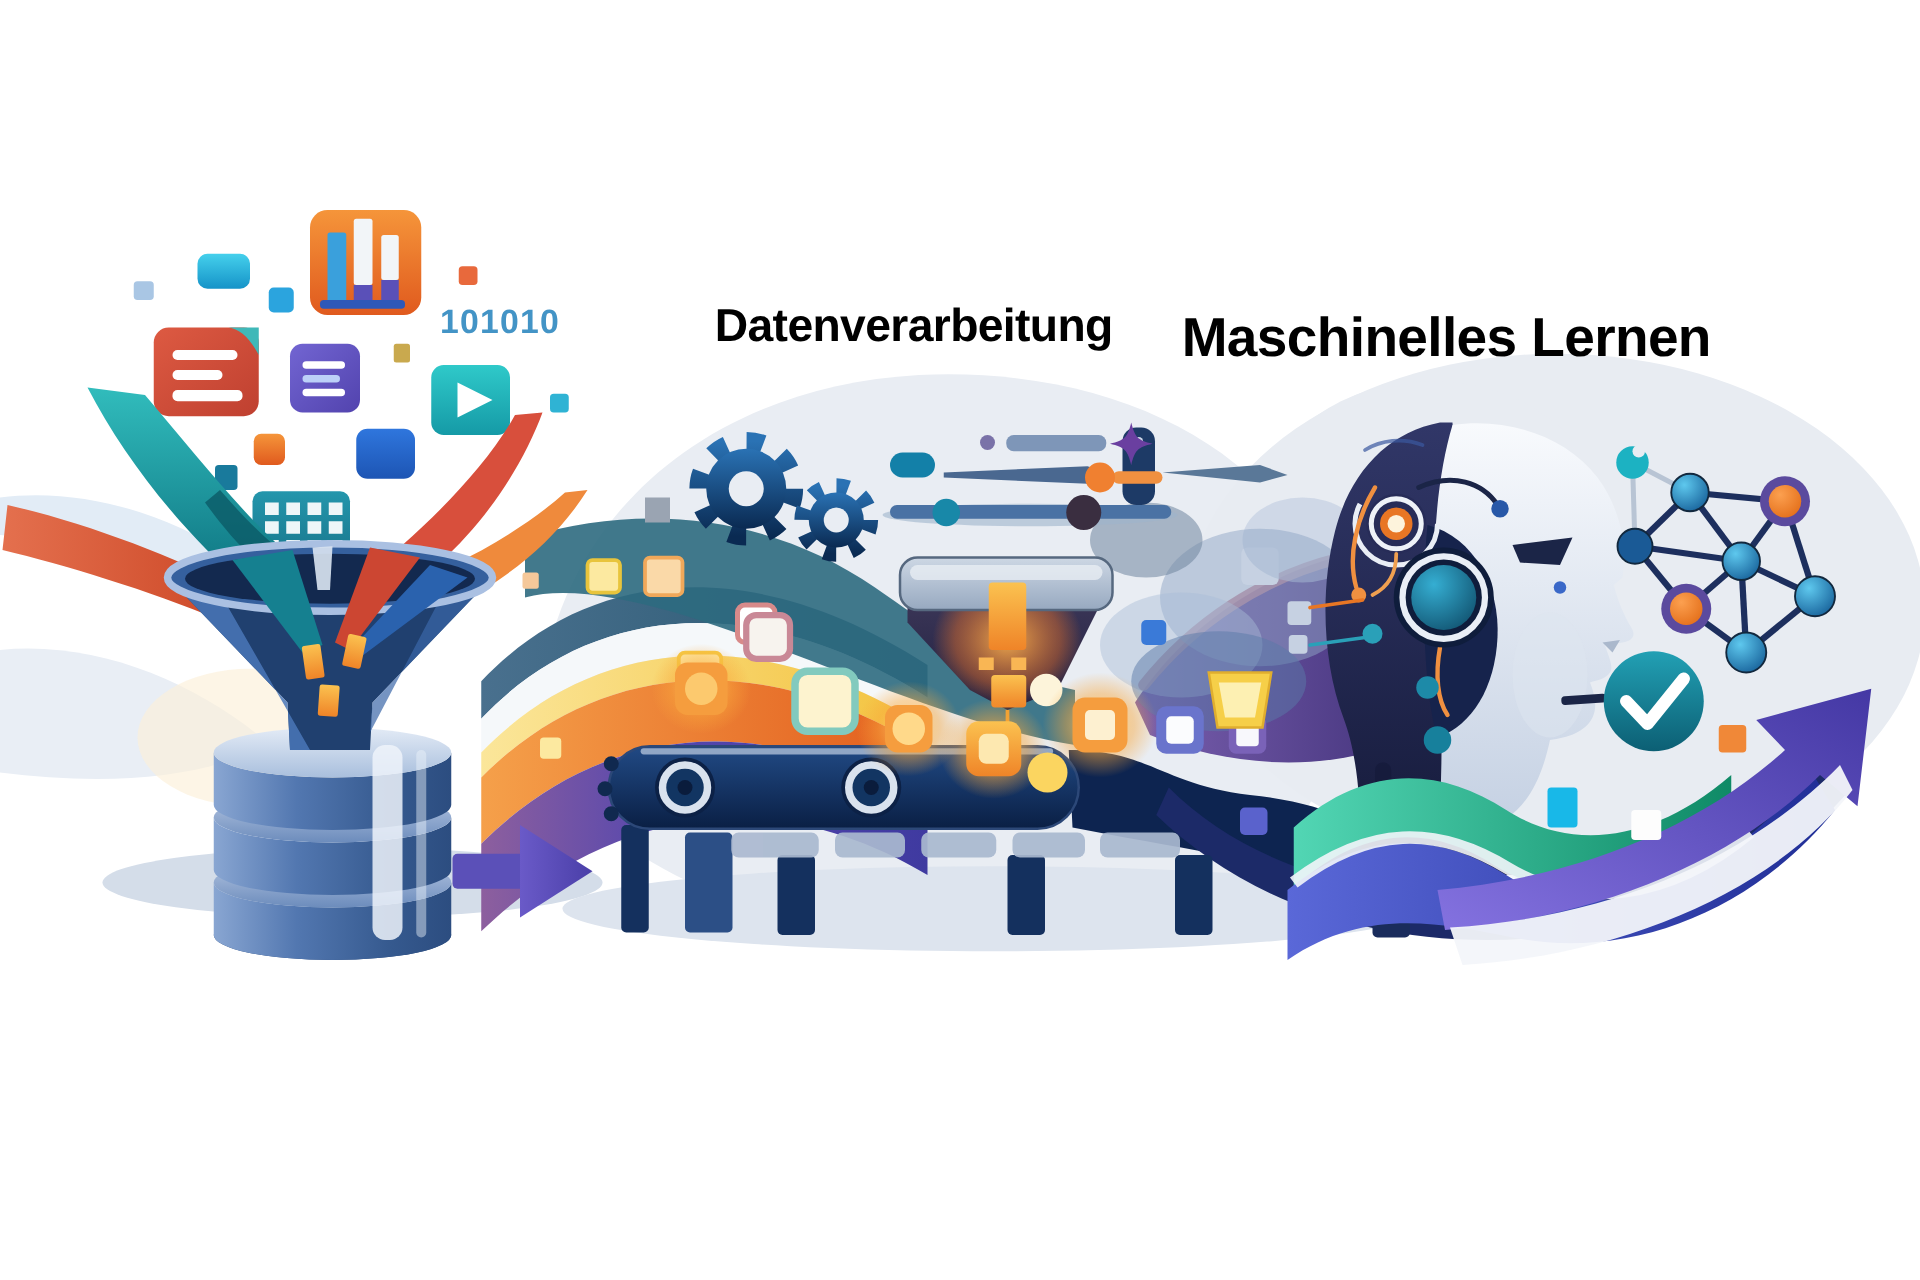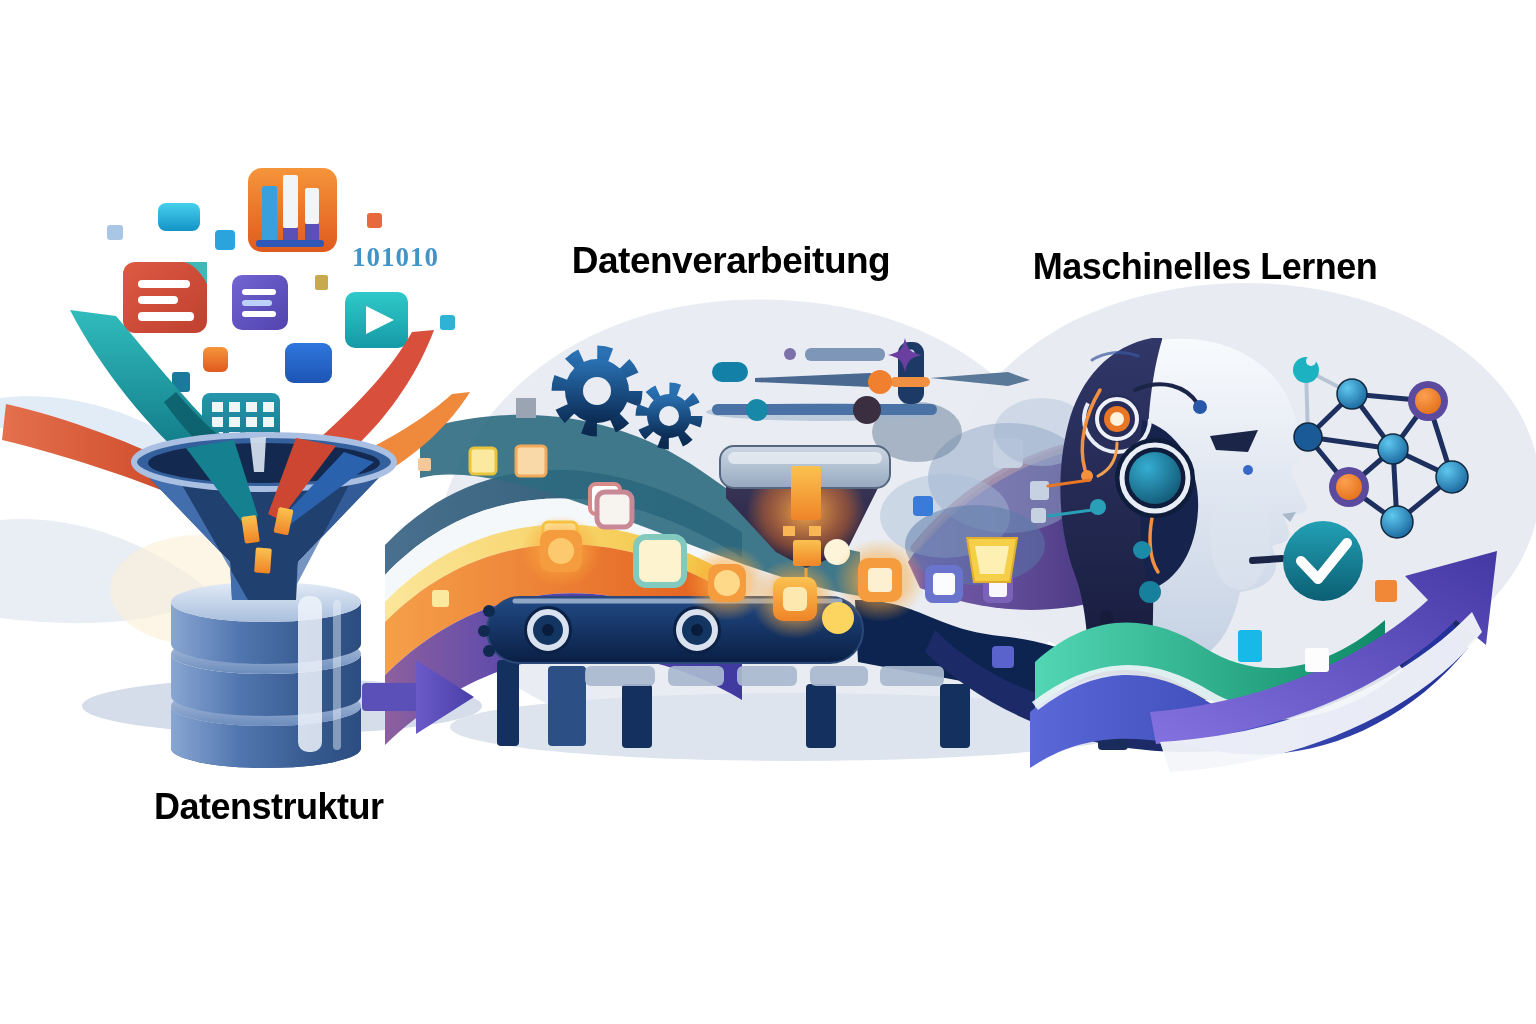--- a/index.html
+++ b/index.html
@@ -2,23 +2,23 @@
 <html><head>
 <meta charset="utf-8">
 <style>
   html,body{margin:0;padding:0;background:#ffffff;}
   .stage{position:relative;width:1536px;height:1024px;background:#ffffff;overflow:hidden;
          font-family:"Liberation Sans",sans-serif;}
   .stage svg{position:absolute;left:0;top:0;}
   .lbl{position:absolute;font-weight:bold;color:#000000;white-space:nowrap;}
   .lbl.heading{font-size:37px;letter-spacing:-0.5px;}
   #lbl-mid{left:731px;top:240px;transform:translateX(-50%);}
-  #lbl-right{left:1205px;top:246px;transform:translateX(-50%);font-size:36px;}
+  #lbl-right{left:1157px;top:246px;transform:translateX(-50%);font-size:44px;}
   #lbl-bottom{left:154px;top:786px;font-size:36px;}
-  #lbl-binary{left:352px;top:242px;font-size:27px;color:#4394c6;letter-spacing:1px;font-family:Liberation Serif, serif;}
+  #lbl-binary{left:352px;top:242px;font-size:27px;color:#4394c6;letter-spacing:1px;}
 </style>
 </head>
 <body>
 
 <div class="stage">
 
 <svg width="1536" height="1024" viewBox="0 0 1536 1024">
 <defs>
   <linearGradient id="gOrIcon" x1="0" y1="0" x2="0" y2="1">
           <stop offset="0" stop-color="#f5953a"></stop>
@@ -517,15 +517,14 @@
 
 <g>
   <circle cx="1323" cy="561" r="40" fill="url(#gCheck)"></circle>
   <path d="M 1301 561 L 1318 579 L 1347 543" stroke="#ffffff" stroke-width="10" fill="none" stroke-linecap="round" stroke-linejoin="round"></path>
 </g>
 </svg>
 
 <div class="lbl" id="lbl-binary">101010</div>
 <div class="lbl heading" id="lbl-mid">Datenverarbeitung</div>
 <div class="lbl heading" id="lbl-right">Maschinelles Lernen</div>
-<div class="lbl heading" id="lbl-bottom">Datenstruktur</div>
 
 </div>
 
 </body></html>

